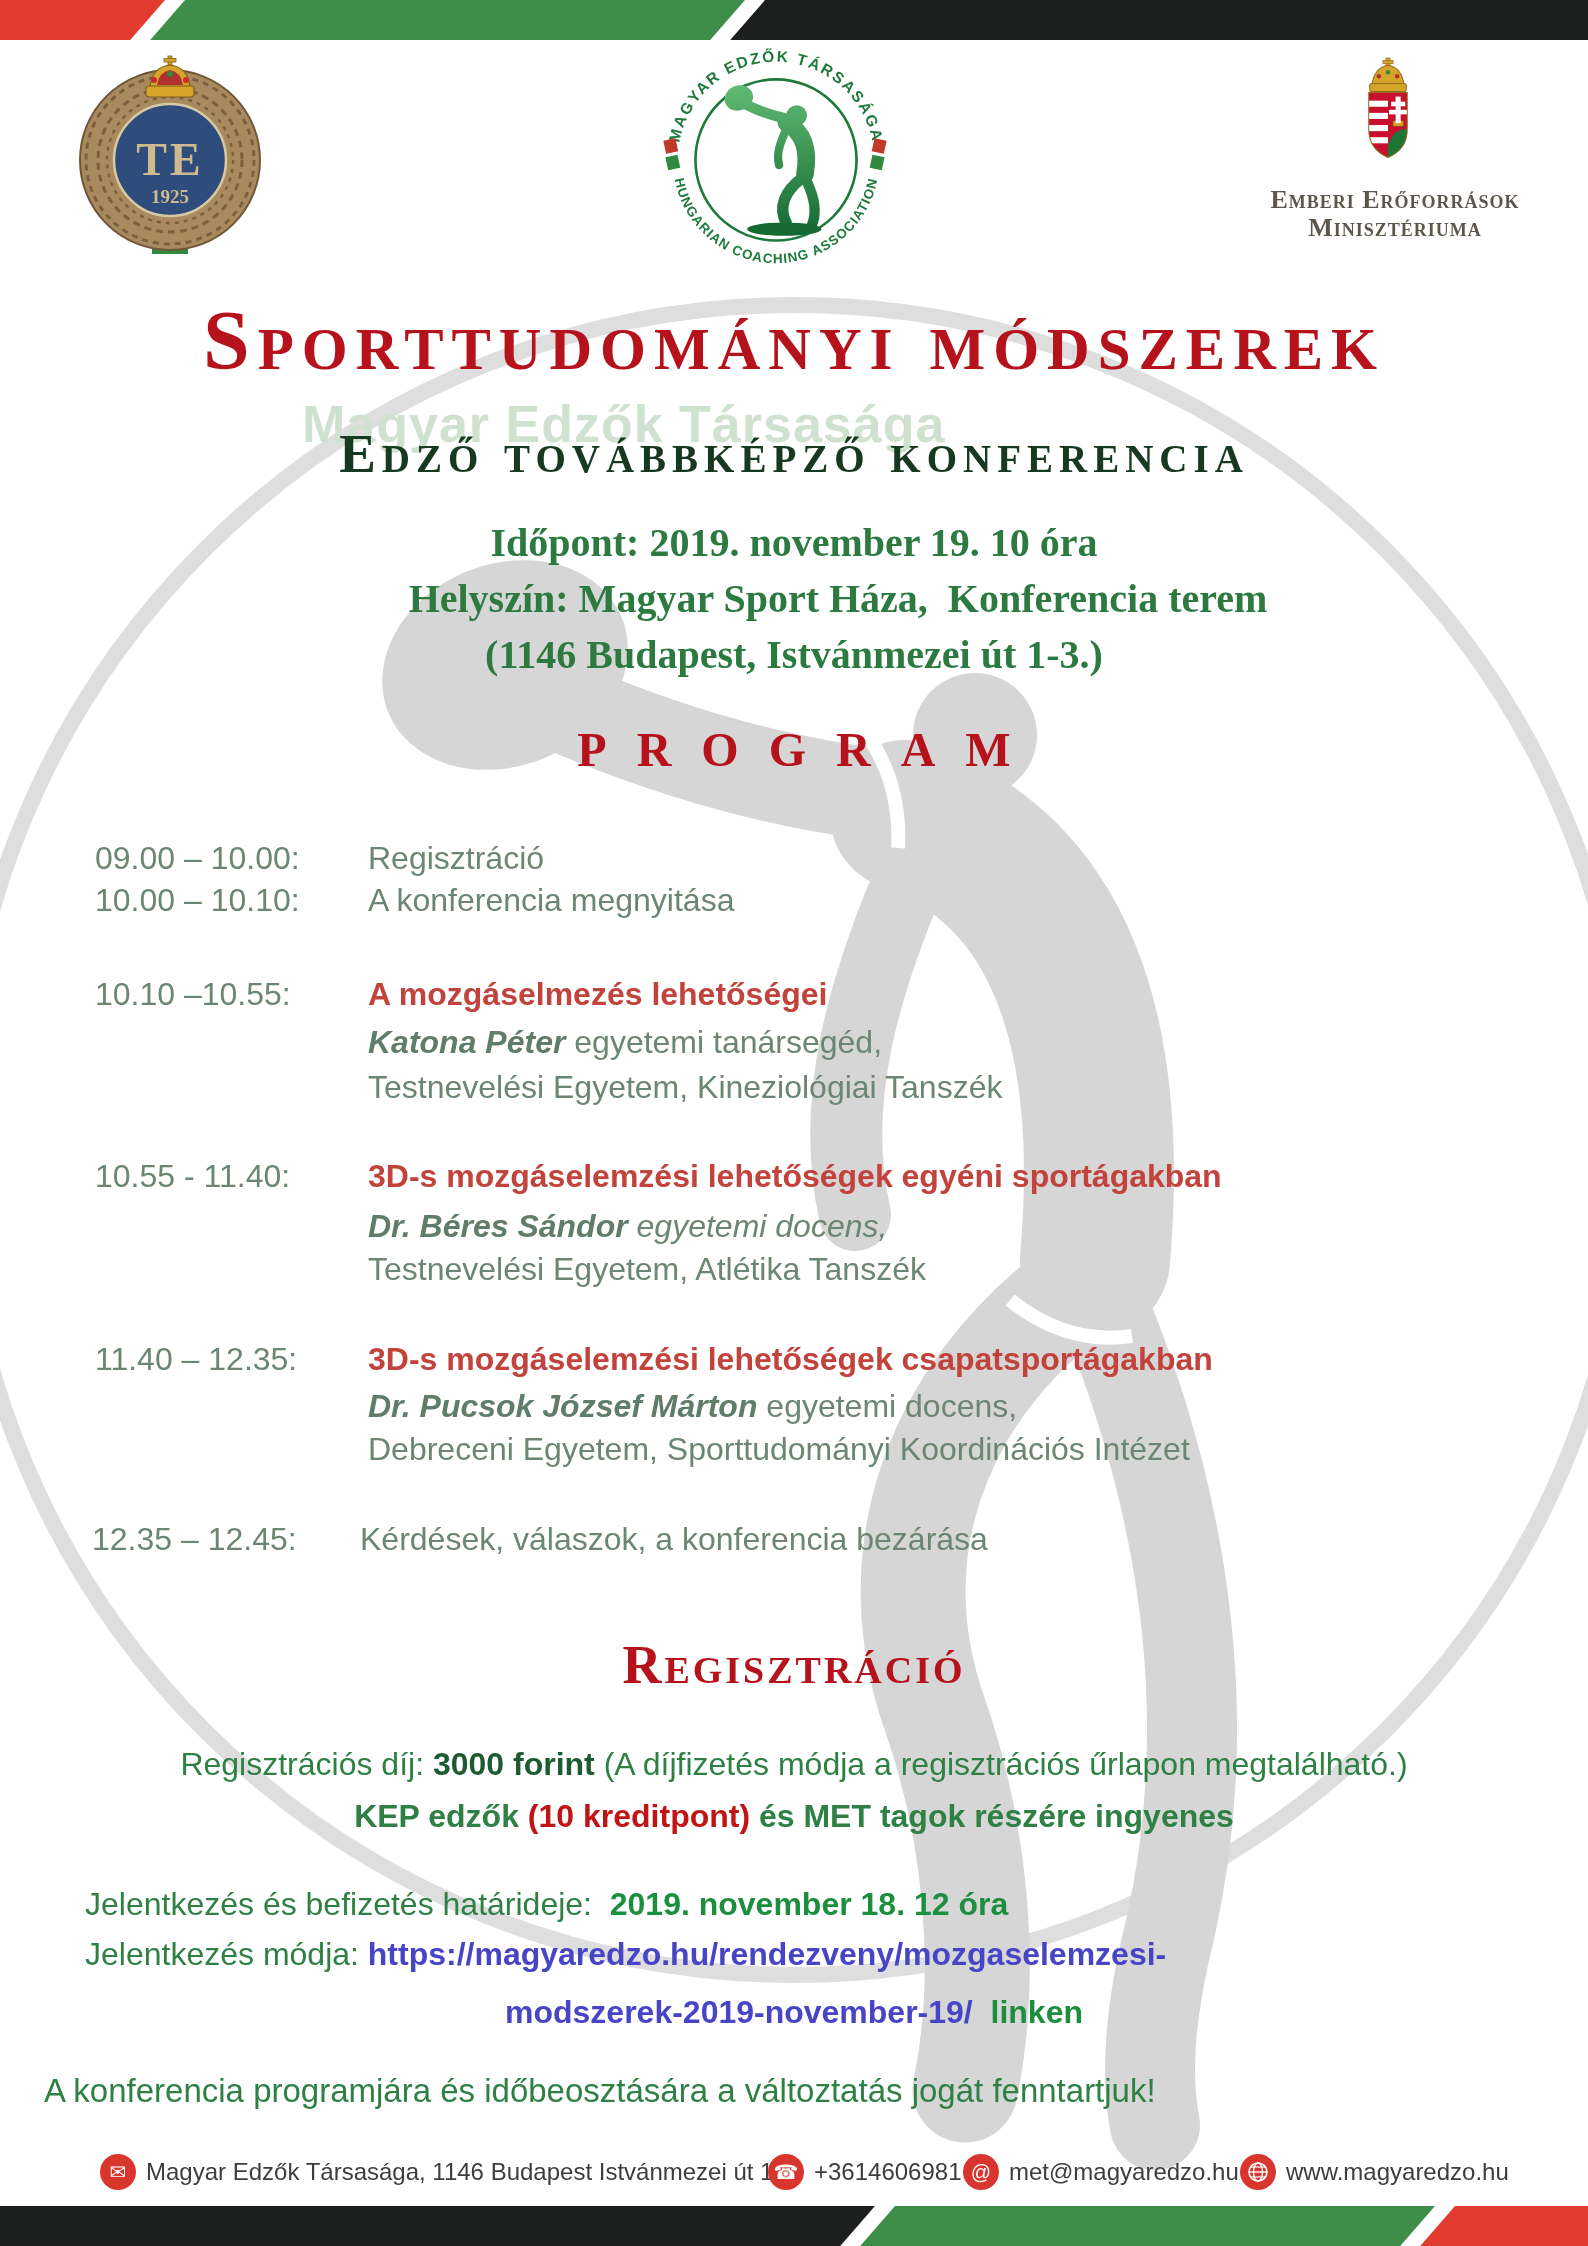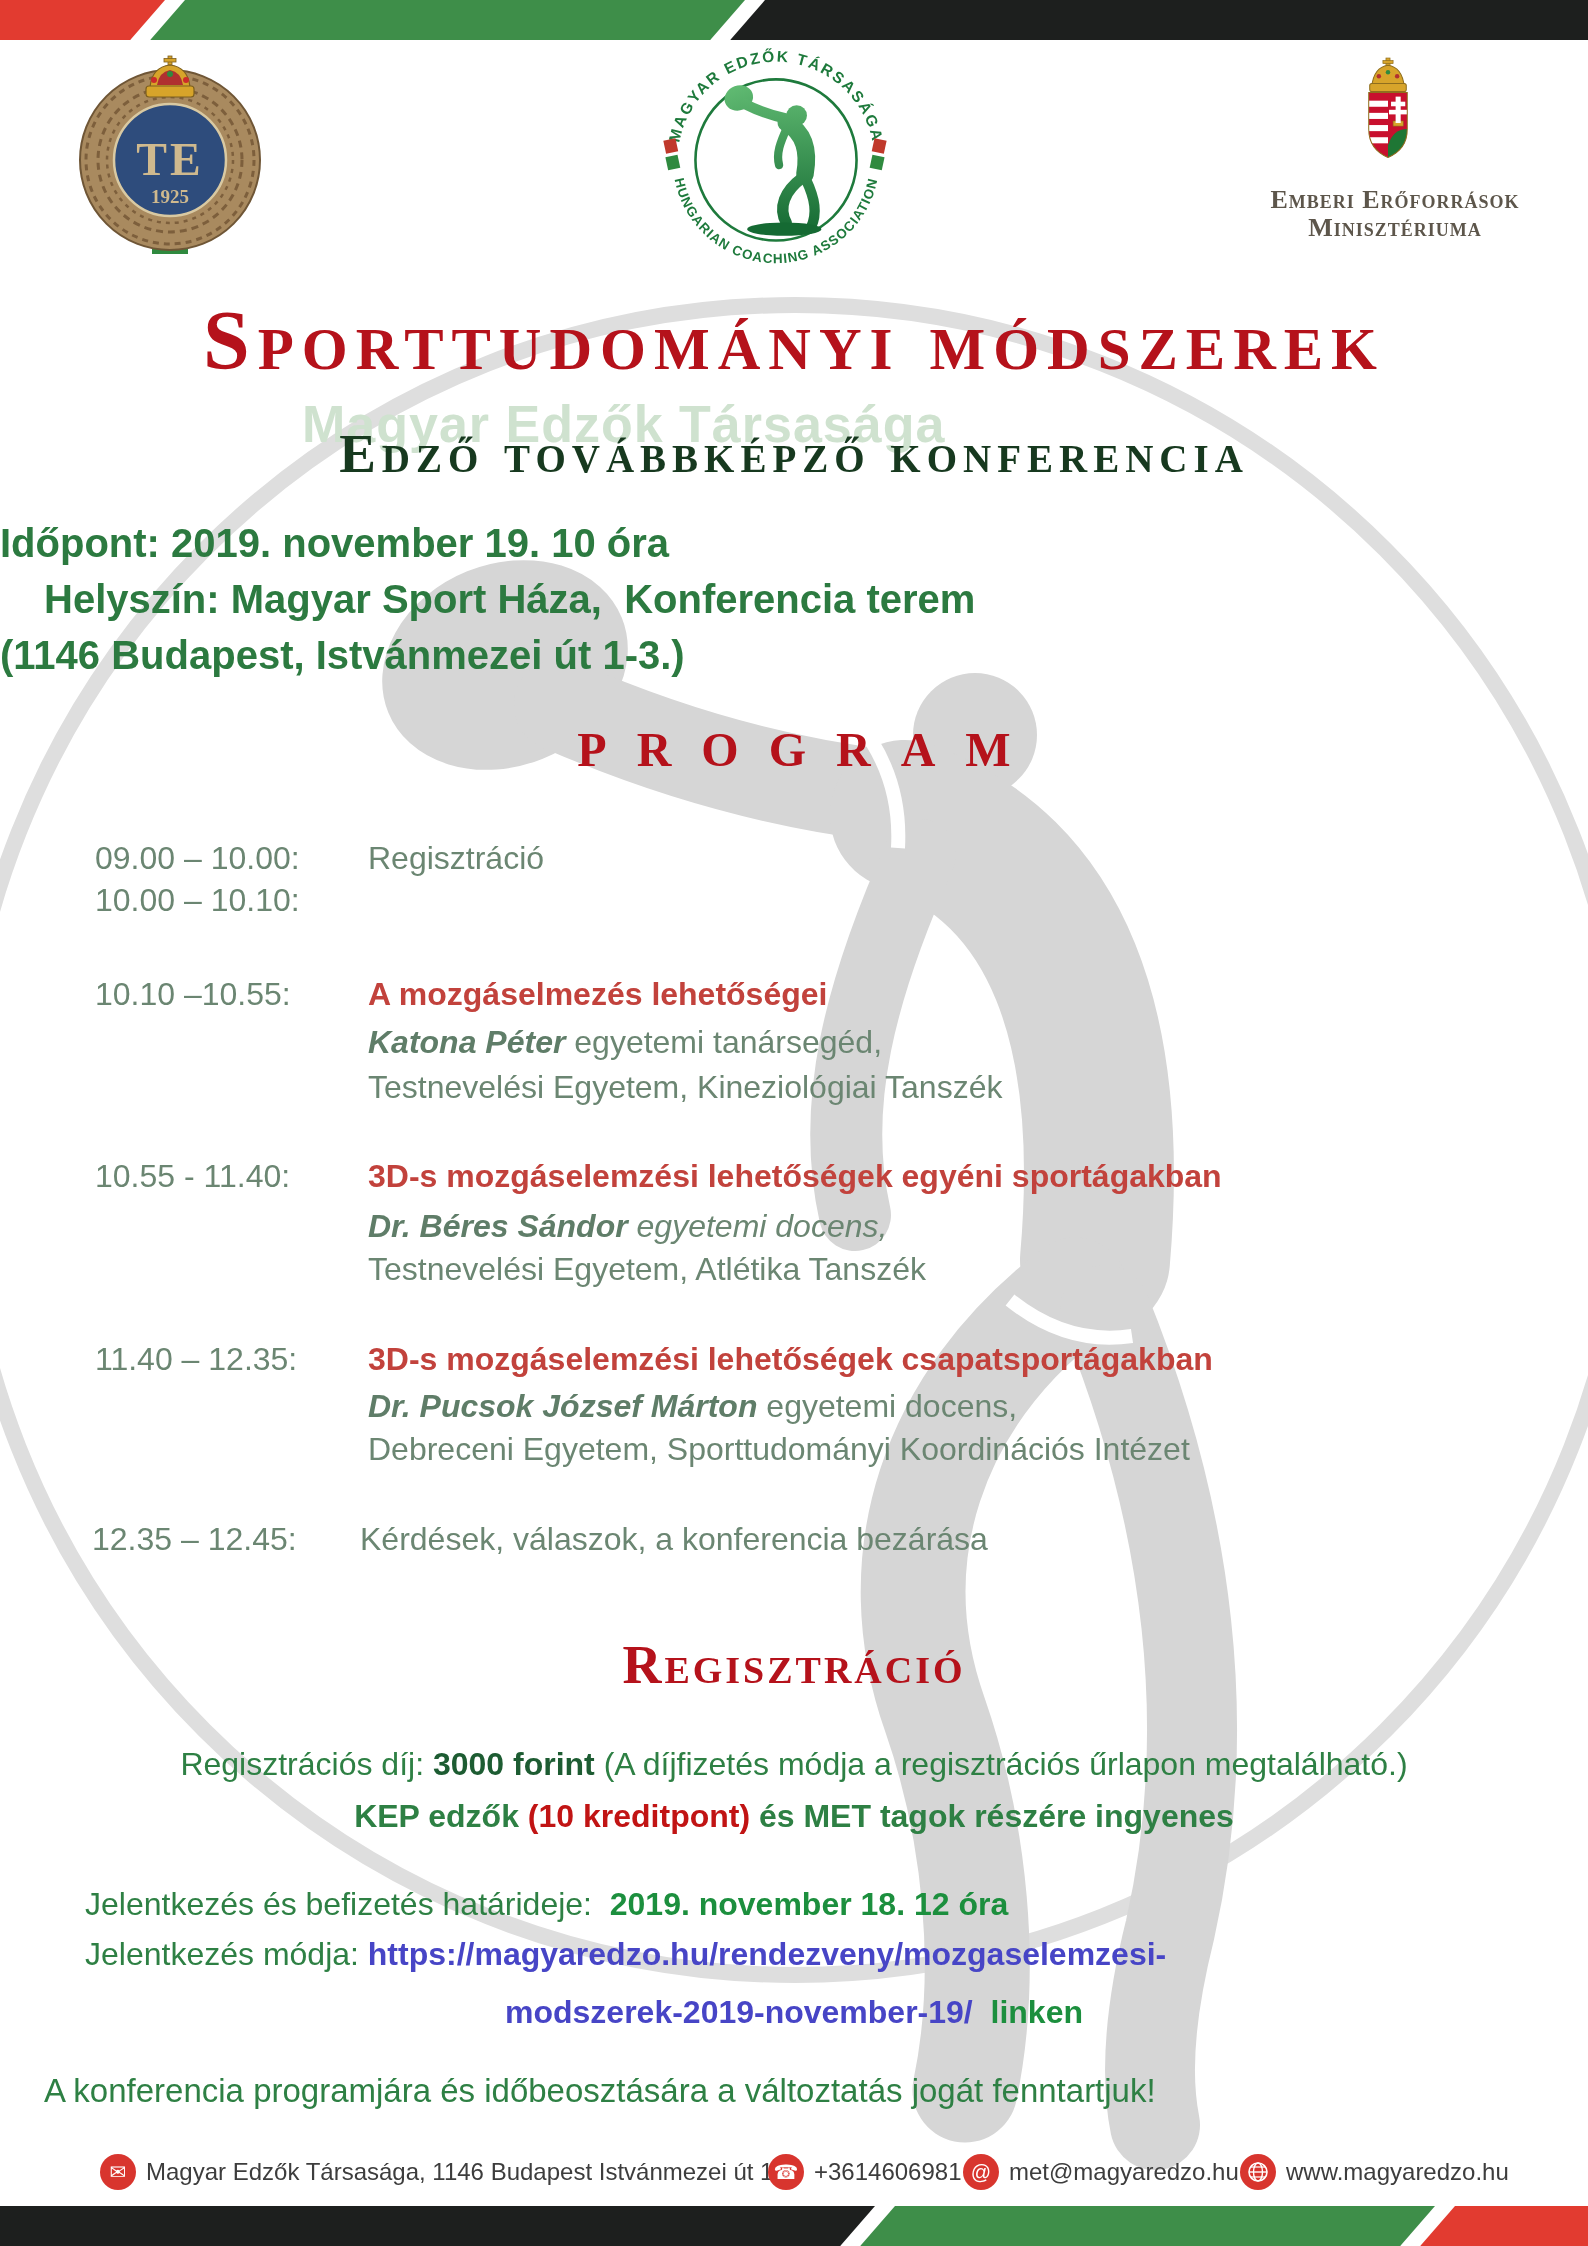--- a/index.html
+++ b/index.html
@@ -25,22 +25,22 @@
                  font-family:"Liberation Serif", serif;font-variant:small-caps;font-weight:600;
                  color:#5d564b;font-size:26px;letter-spacing:1px;line-height:27px;}
 
   
   .title{position:absolute;left:0;top:296px;width:100%;text-align:center;
          font-family:"Liberation Serif", serif;font-variant:small-caps;font-weight:700;
          font-size:84px;line-height:90px;letter-spacing:8px;color:#b5121b;white-space:nowrap;}
   .subtitle{position:absolute;left:0;top:424px;width:100%;text-align:center;
          font-family:"Liberation Serif", serif;font-variant:small-caps;font-weight:700;
          font-size:55px;line-height:60px;letter-spacing:6px;color:#17391f;}
-  .info-line{position:absolute;left:0;width:100%;white-space:pre;
-         font-family:Liberation Sans, sans-serif;font-weight:600;font-size:40px;line-height:46px;
+  .info-line{position:absolute;left:0;width:100%;text-align:center;white-space:pre;
+         font-family:Liberation Serif, serif;font-weight:600;font-size:40px;line-height:46px;
          color:#2c7a40;}
   .program-heading{position:absolute;left:0;top:722px;width:100%;text-align:center;
          font-family:"Liberation Serif", serif;font-weight:700;font-size:48px;letter-spacing:30px;
          padding-left:30px;box-sizing:border-box;color:#b5121b;}
   .reg-heading{position:absolute;left:0;top:1634px;width:100%;text-align:center;
          font-family:"Liberation Serif", serif;font-variant:small-caps;font-weight:700;
          font-size:54px;letter-spacing:3px;color:#b5121b;}
 
   
   .sch-time{position:absolute;left:95px;font-size:32px;color:#6b8672;white-space:pre;}
@@ -204,20 +204,21 @@
   <div class="info-line z" style="top:520px;">Időpont: 2019. november 19. 10 óra</div>
   <div class="info-line z" style="top:576px;padding-left:44px;">Helyszín: Magyar Sport Háza,  Konferencia terem</div>
   <div class="info-line z" style="top:632px;">(1146 Budapest, Istvánmezei út 1-3.)</div>
 
   <div class="program-heading z">PROGRAM</div>
 
   <div class="sch-time z" style="top:840px;">09.00 – 10.00:</div>
   <div class="sch-text z" style="top:840px;">Regisztráció</div>
 
   <div class="sch-time z" style="top:882px;">10.00 – 10.10:</div>
+  <div class="sch-text z" style="top:882px;">A konferencia megnyitása</div>
 
   <div class="sch-time z" style="top:976px;">10.10 –10.55:</div>
   <div class="sch-text z talk-title" style="top:976px;">A mozgáselmezés lehetőségei</div>
   <div class="sch-text z" style="top:1024px;"><span class="speaker">Katona Péter</span><span class="role"> egyetemi tanársegéd,</span></div>
   <div class="sch-text z affil" style="top:1069px;">Testnevelési Egyetem, Kineziológiai Tanszék</div>
 
   <div class="sch-time z" style="top:1158px;">10.55 - 11.40:</div>
   <div class="sch-text z talk-title" style="top:1158px;">3D-s mozgáselemzési lehetőségek egyéni sportágakban</div>
   <div class="sch-text z" style="top:1208px;"><span class="speaker">Dr. Béres Sándor</span><span class="role-italic"> egyetemi docens,</span></div>
   <div class="sch-text z affil" style="top:1251px;">Testnevelési Egyetem, Atlétika Tanszék</div>

